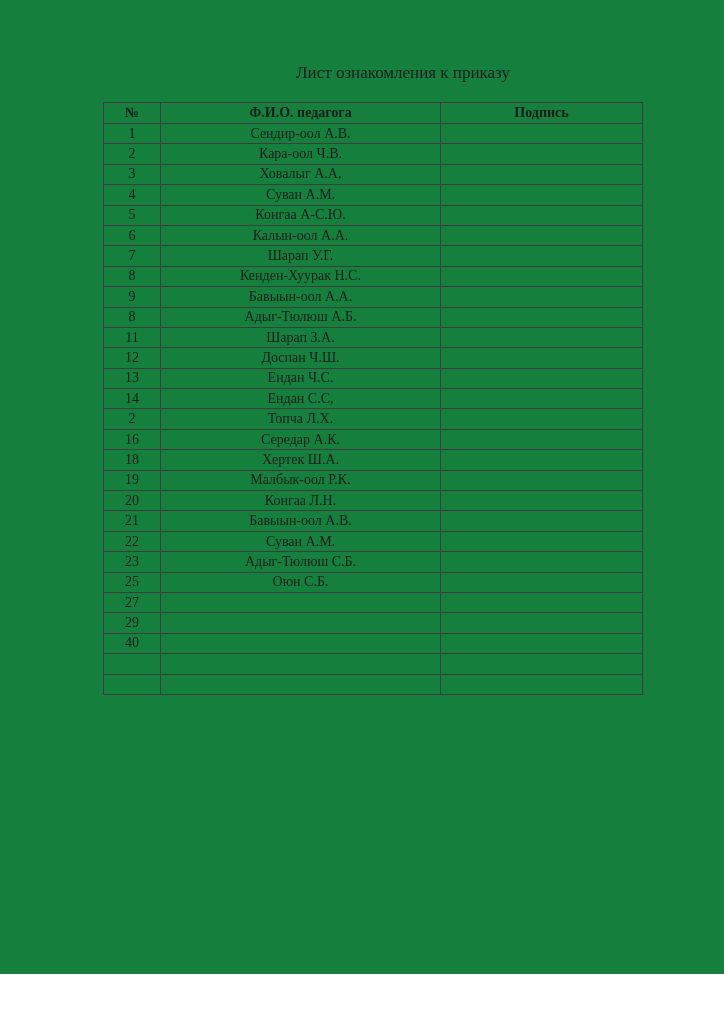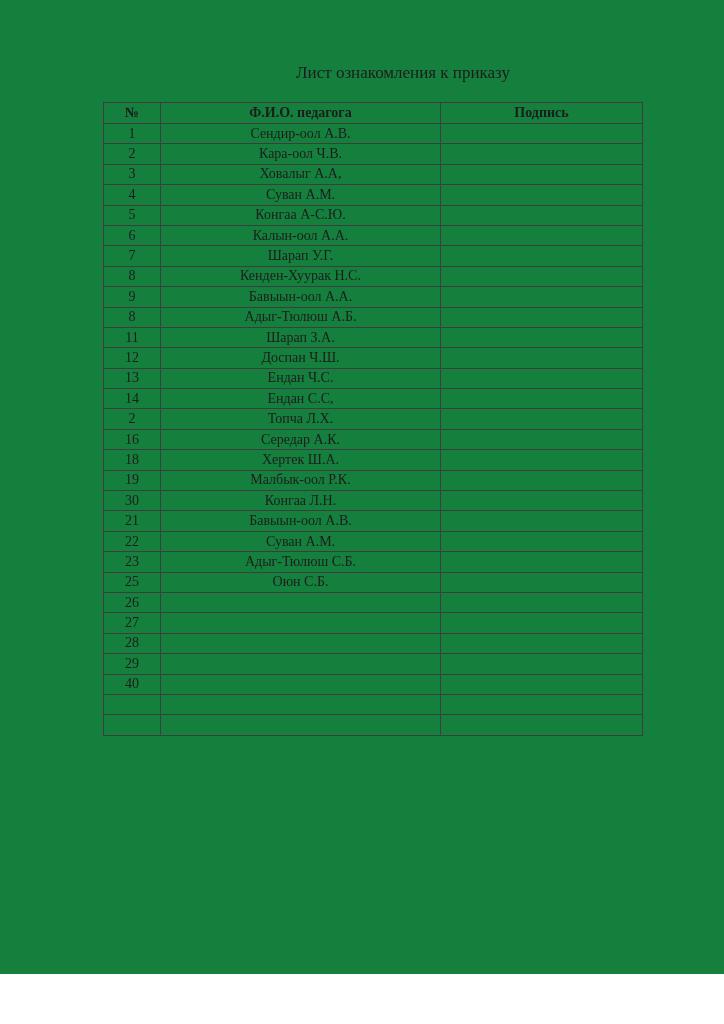--- a/index.html
+++ b/index.html
@@ -160,21 +160,21 @@
       <td>18</td>
       <td>Хертек Ш.А.</td>
       <td></td>
     </tr>
         <tr>
       <td>19</td>
       <td>Малбык-оол Р.К.</td>
       <td></td>
     </tr>
         <tr>
-      <td>30</td>
+      <td>20</td>
       <td>Конгаа Л.Н.</td>
       <td></td>
     </tr>
         <tr>
       <td>21</td>
       <td>Бавыын-оол А.В.</td>
       <td></td>
     </tr>
         <tr>
       <td>22</td>
@@ -185,31 +185,21 @@
       <td>23</td>
       <td>Адыг-Тюлюш С.Б.</td>
       <td></td>
     </tr>
         <tr>
       <td>25</td>
       <td>Оюн С.Б.</td>
       <td></td>
     </tr>
         <tr>
-      <td>26</td>
-      <td></td>
-      <td></td>
-    </tr>
-        <tr>
       <td>27</td>
-      <td></td>
-      <td></td>
-    </tr>
-        <tr>
-      <td>28</td>
       <td></td>
       <td></td>
     </tr>
         <tr>
       <td>29</td>
       <td></td>
       <td></td>
     </tr>
         <tr>
       <td>40</td>

